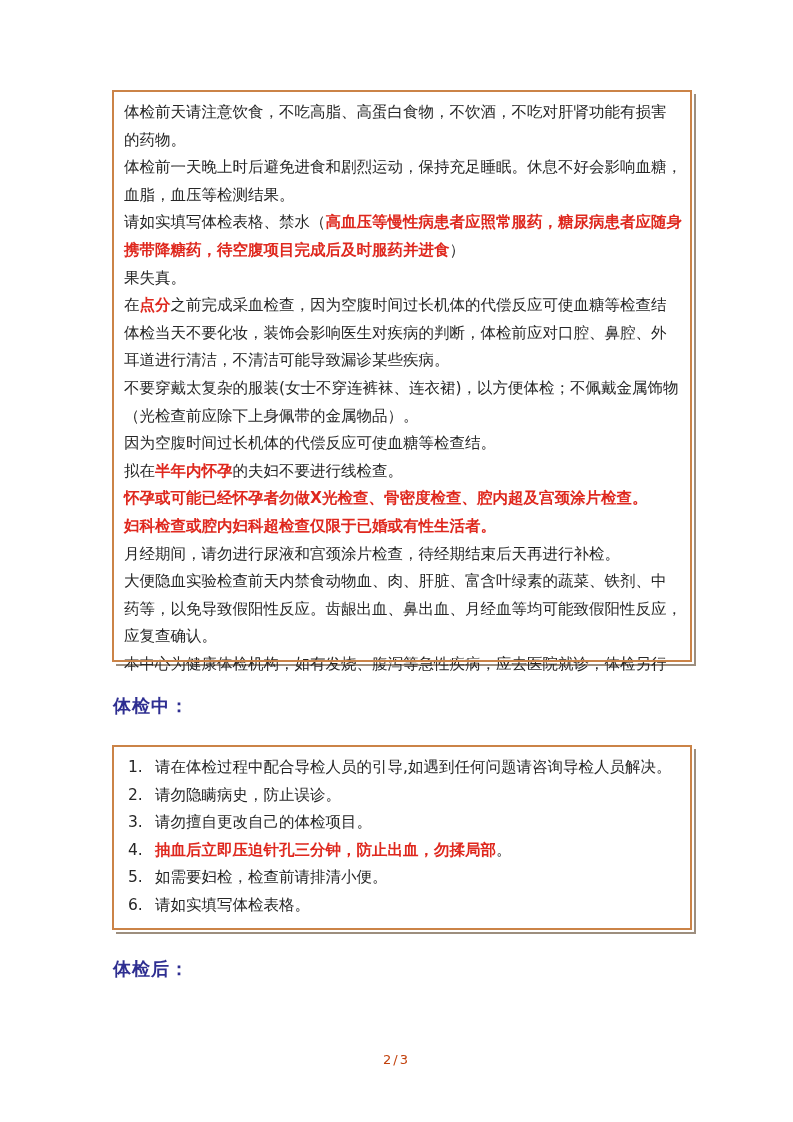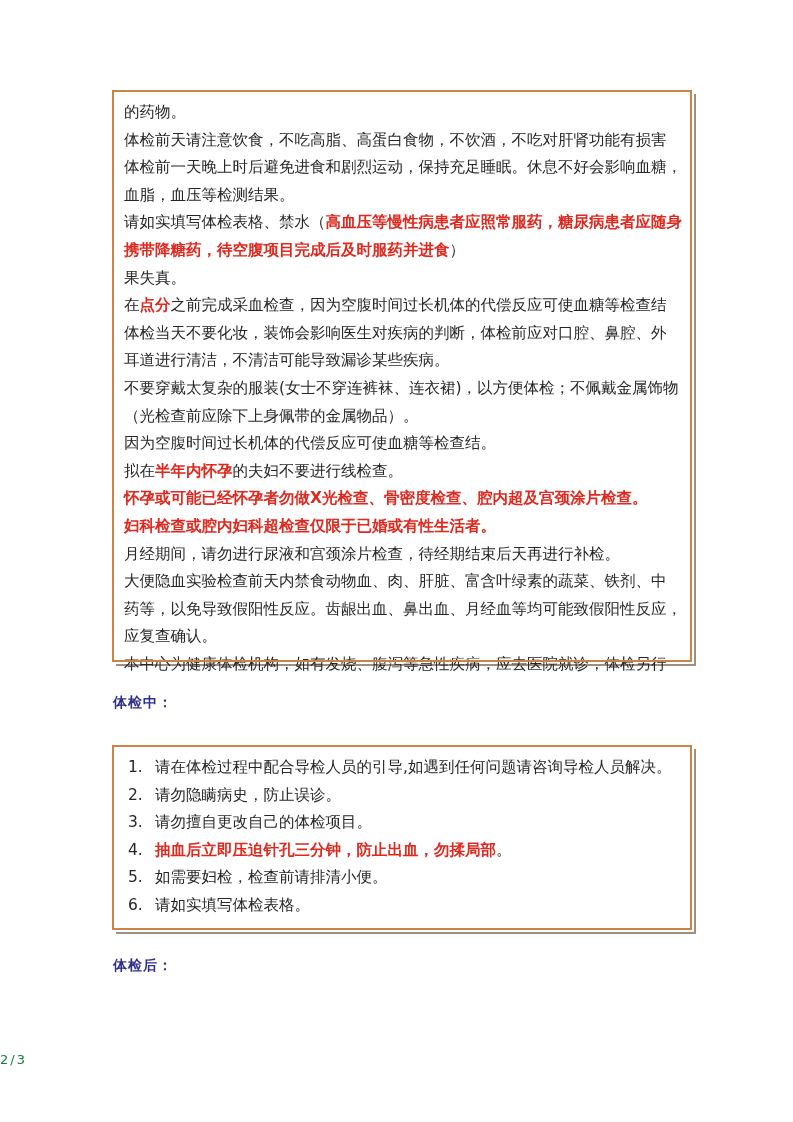--- a/index.html
+++ b/index.html
@@ -20,45 +20,45 @@
   #box1{top:90px;height:572px;}
   #box2{top:745px;height:185px;}
   .tline{white-space:nowrap;}
   .red{color:var(--red,#df281e);font-weight:bold;}
   .redbu{color:var(--red,#df281e);font-weight:bold;text-underline-offset:3px;}
   .item{display:flex;align-items:flex-start;}
   .num{width:27px;flex:0 0 27px;margin-left:4px;}
   .item-body{flex:1 1 auto;}
   .section-heading{
     position:absolute;left:113px;
-    font-size:14px;font-weight:bold;color:var(--heading,#2e2e91);
+    font-size:18px;font-weight:bold;color:var(--heading,#2e2e91);
     letter-spacing:1px;
     font-family:Liberation Serif, serif;
   }
   #heading-during{top:694px;}
   #heading-after{top:957px;}
   .border-overlay{
     position:absolute;left:112px;width:580px;height:2px;
     background:var(--border,#cb8347);z-index:10;pointer-events:none;
   }
   #box1-bottom-line{top:660px;}
   #box2-bottom-line{top:928px;}
   .page-footer{
     position:absolute;top:1052px;left:0;width:100%;
-    text-align:left;font-size:13px;color:#15803d;letter-spacing:2px;
+    text-align:center;font-size:13px;color:#c2410c;letter-spacing:2px;
   }
 </style>
 </head>
 <body>
 
 <div class="page">
 
   <div class="notice-box" id="box1">
+      <div class="tline"><span>体检前天请注意饮食，不吃高脂、高蛋白食物，不饮酒，不吃对肝肾功能有损害</span></div>
       <div class="tline"><span>的药物。</span></div>
-      <div class="tline"><span>体检前天请注意饮食，不吃高脂、高蛋白食物，不饮酒，不吃对肝肾功能有损害</span></div>
       <div class="tline"><span>体检前一天晚上时后避免进食和剧烈运动，保持充足睡眠。休息不好会影响血糖，</span></div>
       <div class="tline"><span>血脂，血压等检测结果。</span></div>
       <div class="tline"><span>请如实填写体检表格、禁水（</span><span class="red">高血压等慢性病患者应照常服药，糖尿病患者应随身</span></div>
       <div class="tline"><span class="red">携带降糖药，待空腹项目完成后及时服药并进食</span><span>）</span></div>
       <div class="tline"><span>果失真。</span></div>
       <div class="tline"><span>在</span><span class="red">点分</span><span>之前完成采血检查，因为空腹时间过长机体的代偿反应可使血糖等检查结</span></div>
       <div class="tline"><span>体检当天不要化妆，装饰会影响医生对疾病的判断，体检前应对口腔、鼻腔、外</span></div>
       <div class="tline"><span>耳道进行清洁，不清洁可能导致漏诊某些疾病。</span></div>
       <div class="tline"><span>不要穿戴太复杂的服装(女士不穿连裤袜、连衣裙)，以方便体检；不佩戴金属饰物</span></div>
       <div class="tline"><span>（光检查前应除下上身佩带的金属物品）。</span></div>

